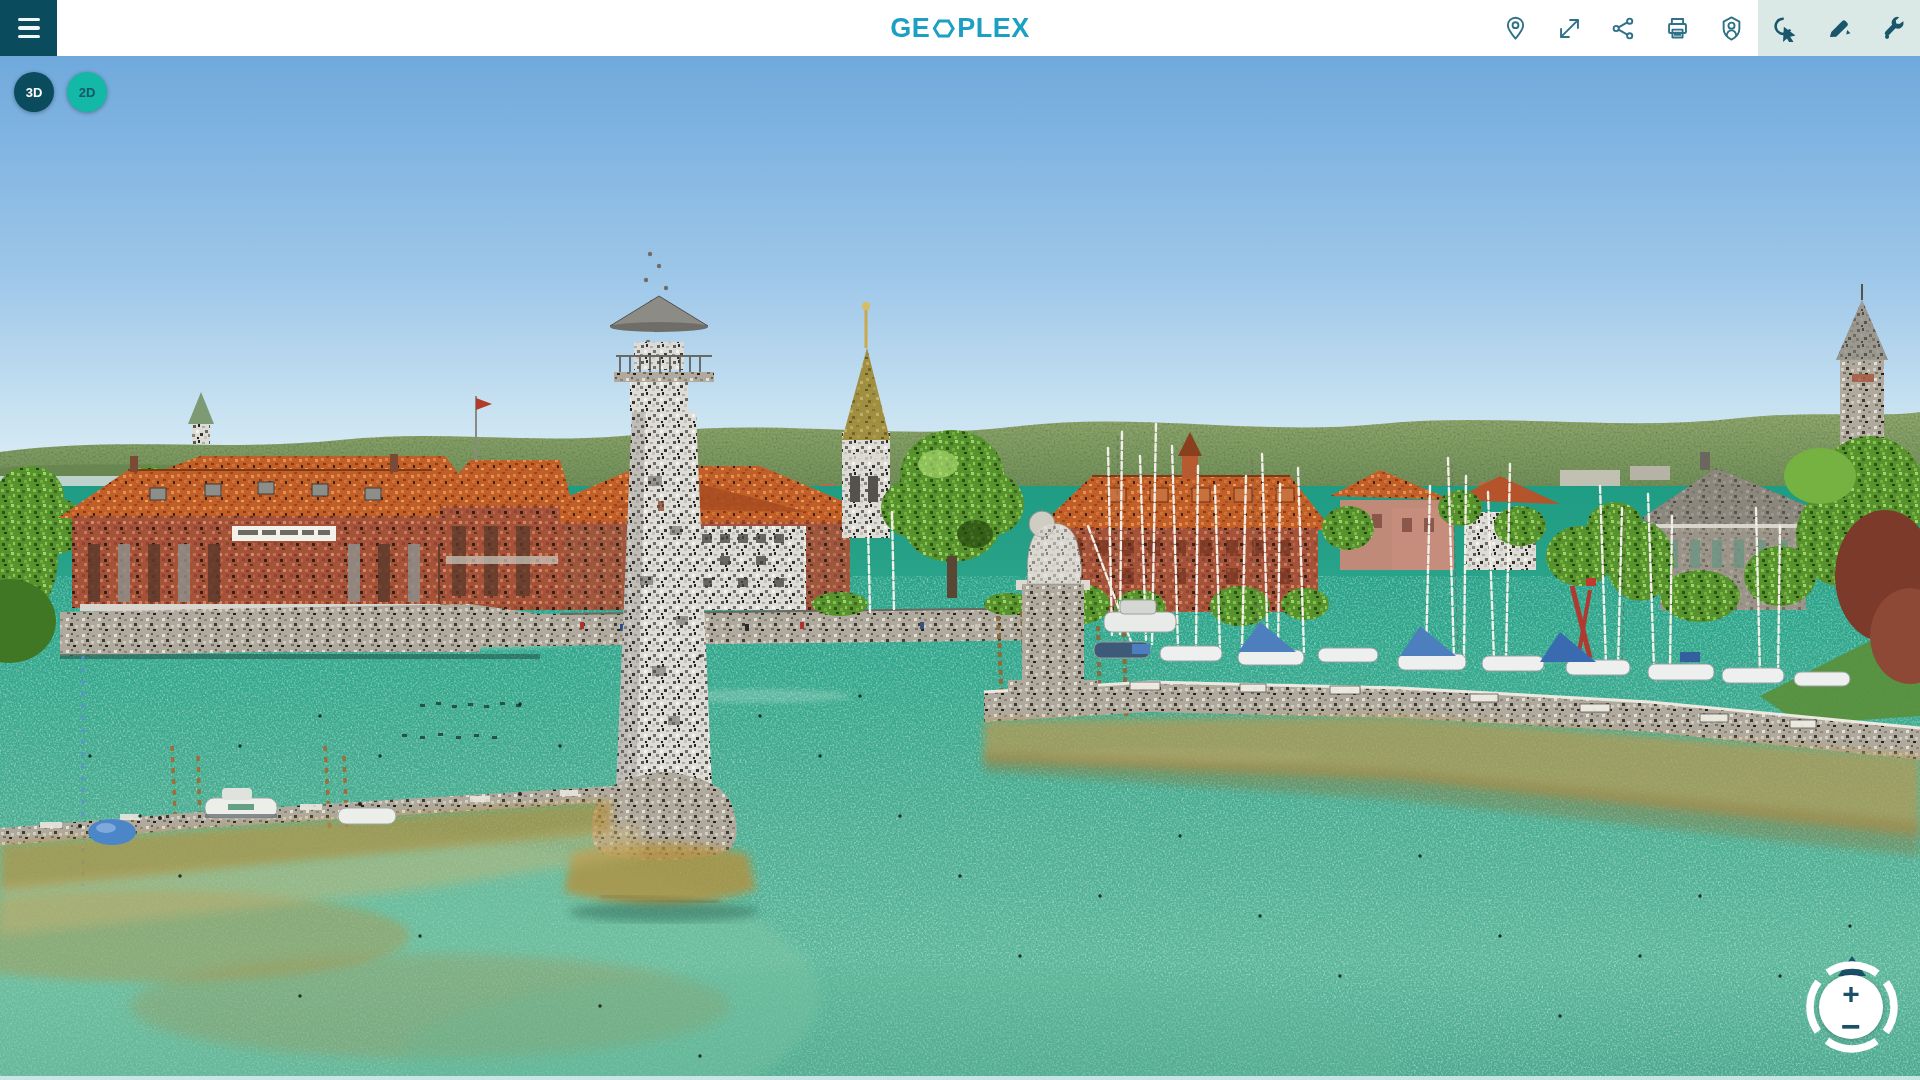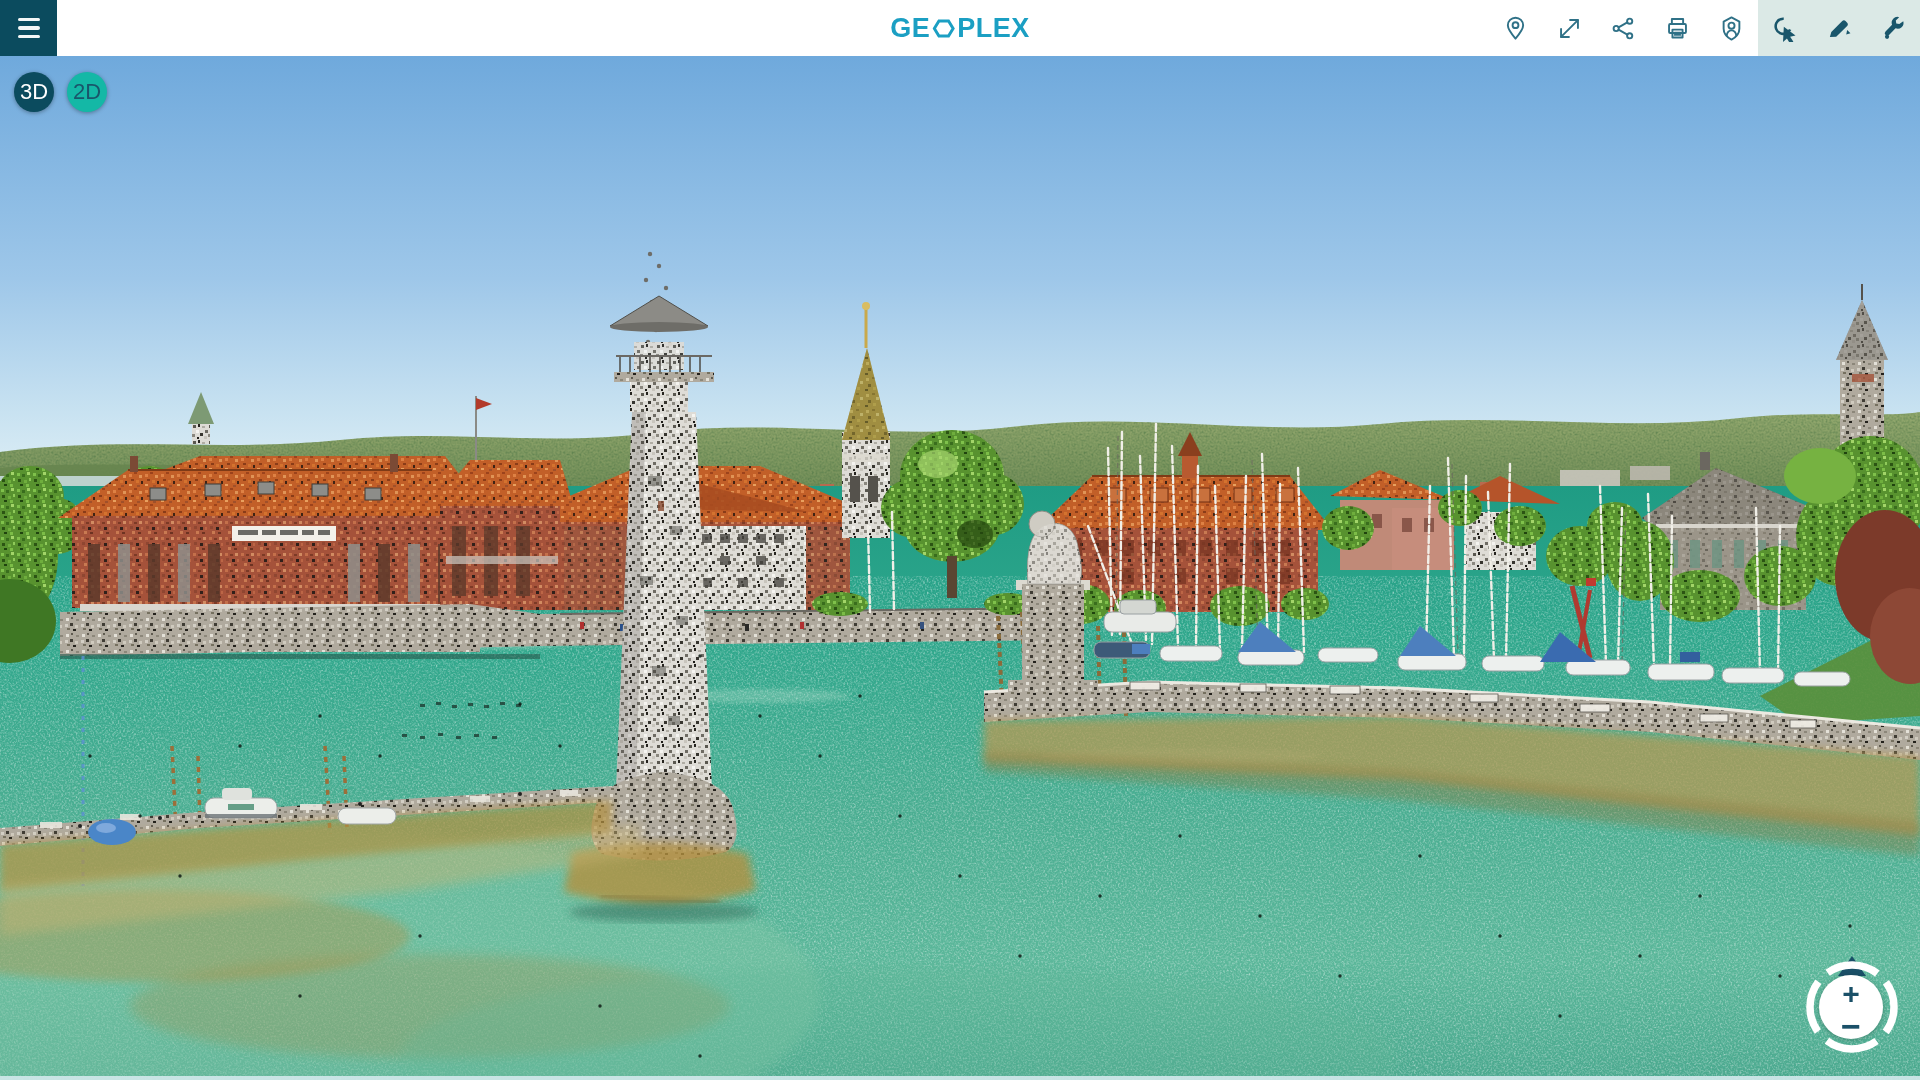--- a/index.html
+++ b/index.html
@@ -21,21 +21,21 @@
     align-items:center;justify-content:center;cursor:pointer;padding:0;}
   .tool.active{background:#dbe9e6;}
   .tool svg{display:block;}
 
   
   .scene{position:absolute;top:56px;left:0;width:1920px;height:1024px;cursor:grab;}
   .scene svg{display:block;}
 
   
   .view-toggle{position:absolute;top:72px;left:14px;display:flex;gap:13px;z-index:20;}
-  .vt-btn{width:40px;height:40px;border-radius:50%;border:none;font-weight:400;font-size:22px;
+  .vt-btn{width:40px;height:40px;border-radius:50%;border:none;font-weight:700;font-size:13px;
     display:flex;align-items:center;justify-content:center;cursor:pointer;
     font-family:"Liberation Sans",sans-serif;box-shadow:0 1px 4px rgba(0,0,0,.35);}
   .vt-btn.on{background:#0b4b5e;color:#ffffff;}
   .vt-btn.off{background:#14b8a6;color:#19566b;}
 
   
   .compass{position:absolute;left:1798px;top:948px;width:108px;height:108px;z-index:20;}
   .compass .ring{position:absolute;left:0;top:0;}
   .compass .disc{position:absolute;left:21px;top:27px;width:64px;height:64px;border-radius:50%;
     background:#ffffff;box-shadow:0 1px 5px rgba(0,0,0,.25);display:flex;flex-direction:column;}

